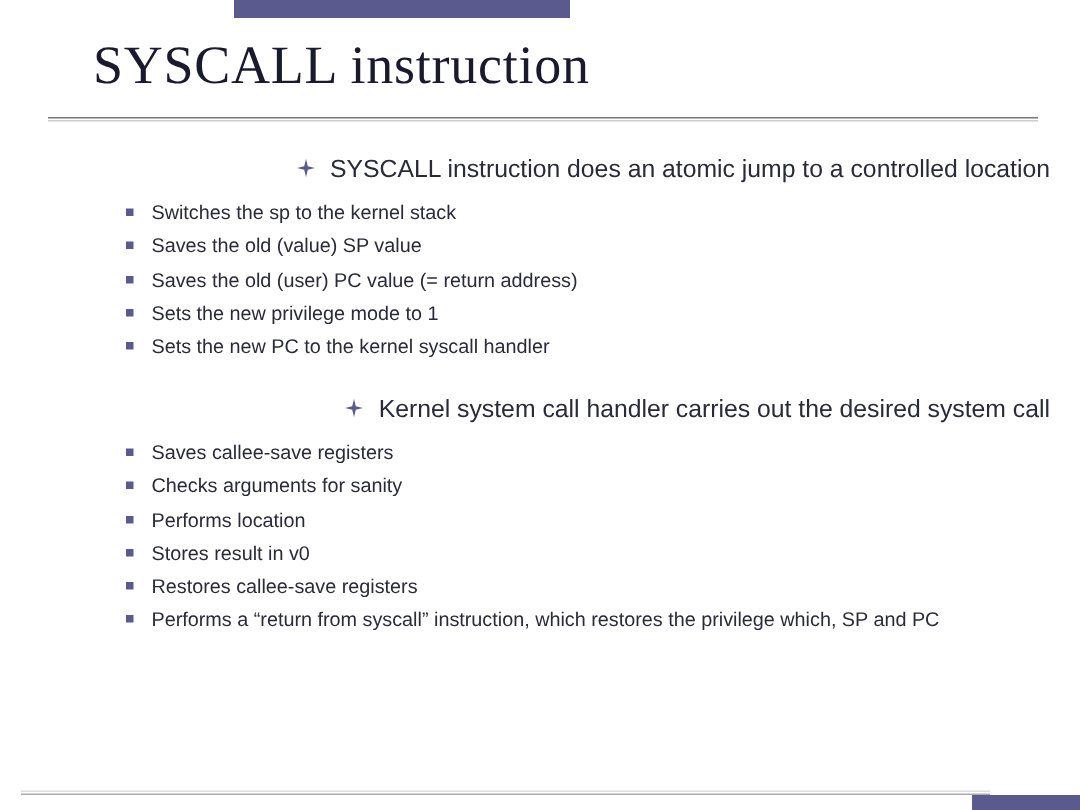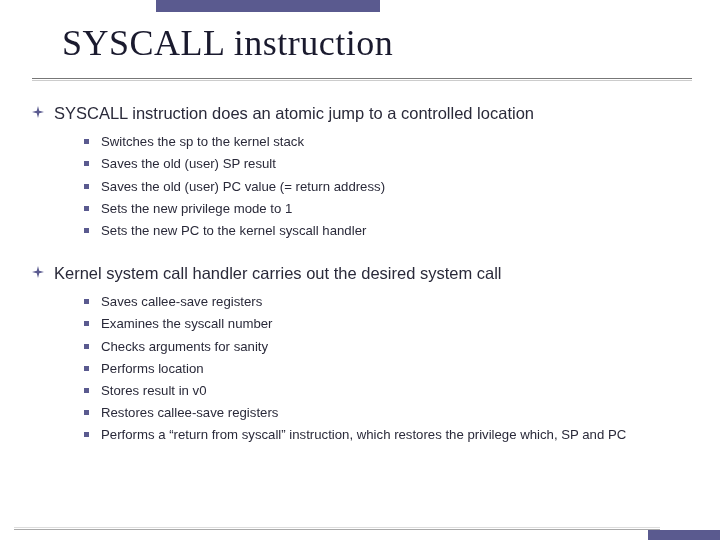--- a/index.html
+++ b/index.html
@@ -55,20 +55,21 @@
     right: 20px;
   }
   .section {
     margin-bottom: 22px;
   }
   .section-row {
     display: flex;
     align-items: flex-start;
     gap: 10px;
     margin-bottom: 8px;
+    justify-content: flex-end;
   }
   .star {
     flex-shrink: 0;
     width: 12px;
     height: 12px;
     margin-top: 4px;
   }
   .section-head {
     font-size: 16.5px;
     color: #2a2a3a;
@@ -144,21 +145,21 @@
       </svg>
       <div class="section-head">SYSCALL instruction does an atomic jump to a controlled location</div>
     </div>
     <div class="sublist">
       <div class="sub-row">
         <div class="bullet-sq"></div>
         <div class="sub-text">Switches the sp to the kernel stack</div>
       </div>
       <div class="sub-row">
         <div class="bullet-sq"></div>
-        <div class="sub-text">Saves the old (user) SP result</div>
+        <div class="sub-text">Saves the old (value) SP value</div>
       </div>
       <div class="sub-row">
         <div class="bullet-sq"></div>
         <div class="sub-text">Saves the old (user) PC value (= return address)</div>
       </div>
       <div class="sub-row">
         <div class="bullet-sq"></div>
         <div class="sub-text">Sets the new privilege mode to 1</div>
       </div>
       <div class="sub-row">
@@ -175,24 +176,20 @@
       </svg>
       <div class="section-head">Kernel system call handler carries out the desired system call</div>
     </div>
     <div class="sublist">
       <div class="sub-row">
         <div class="bullet-sq"></div>
         <div class="sub-text">Saves callee-save registers</div>
       </div>
       <div class="sub-row">
         <div class="bullet-sq"></div>
-        <div class="sub-text">Examines the syscall number</div>
-      </div>
-      <div class="sub-row">
-        <div class="bullet-sq"></div>
         <div class="sub-text">Checks arguments for sanity</div>
       </div>
       <div class="sub-row">
         <div class="bullet-sq"></div>
         <div class="sub-text">Performs location</div>
       </div>
       <div class="sub-row">
         <div class="bullet-sq"></div>
         <div class="sub-text">Stores result in v0</div>
       </div>

